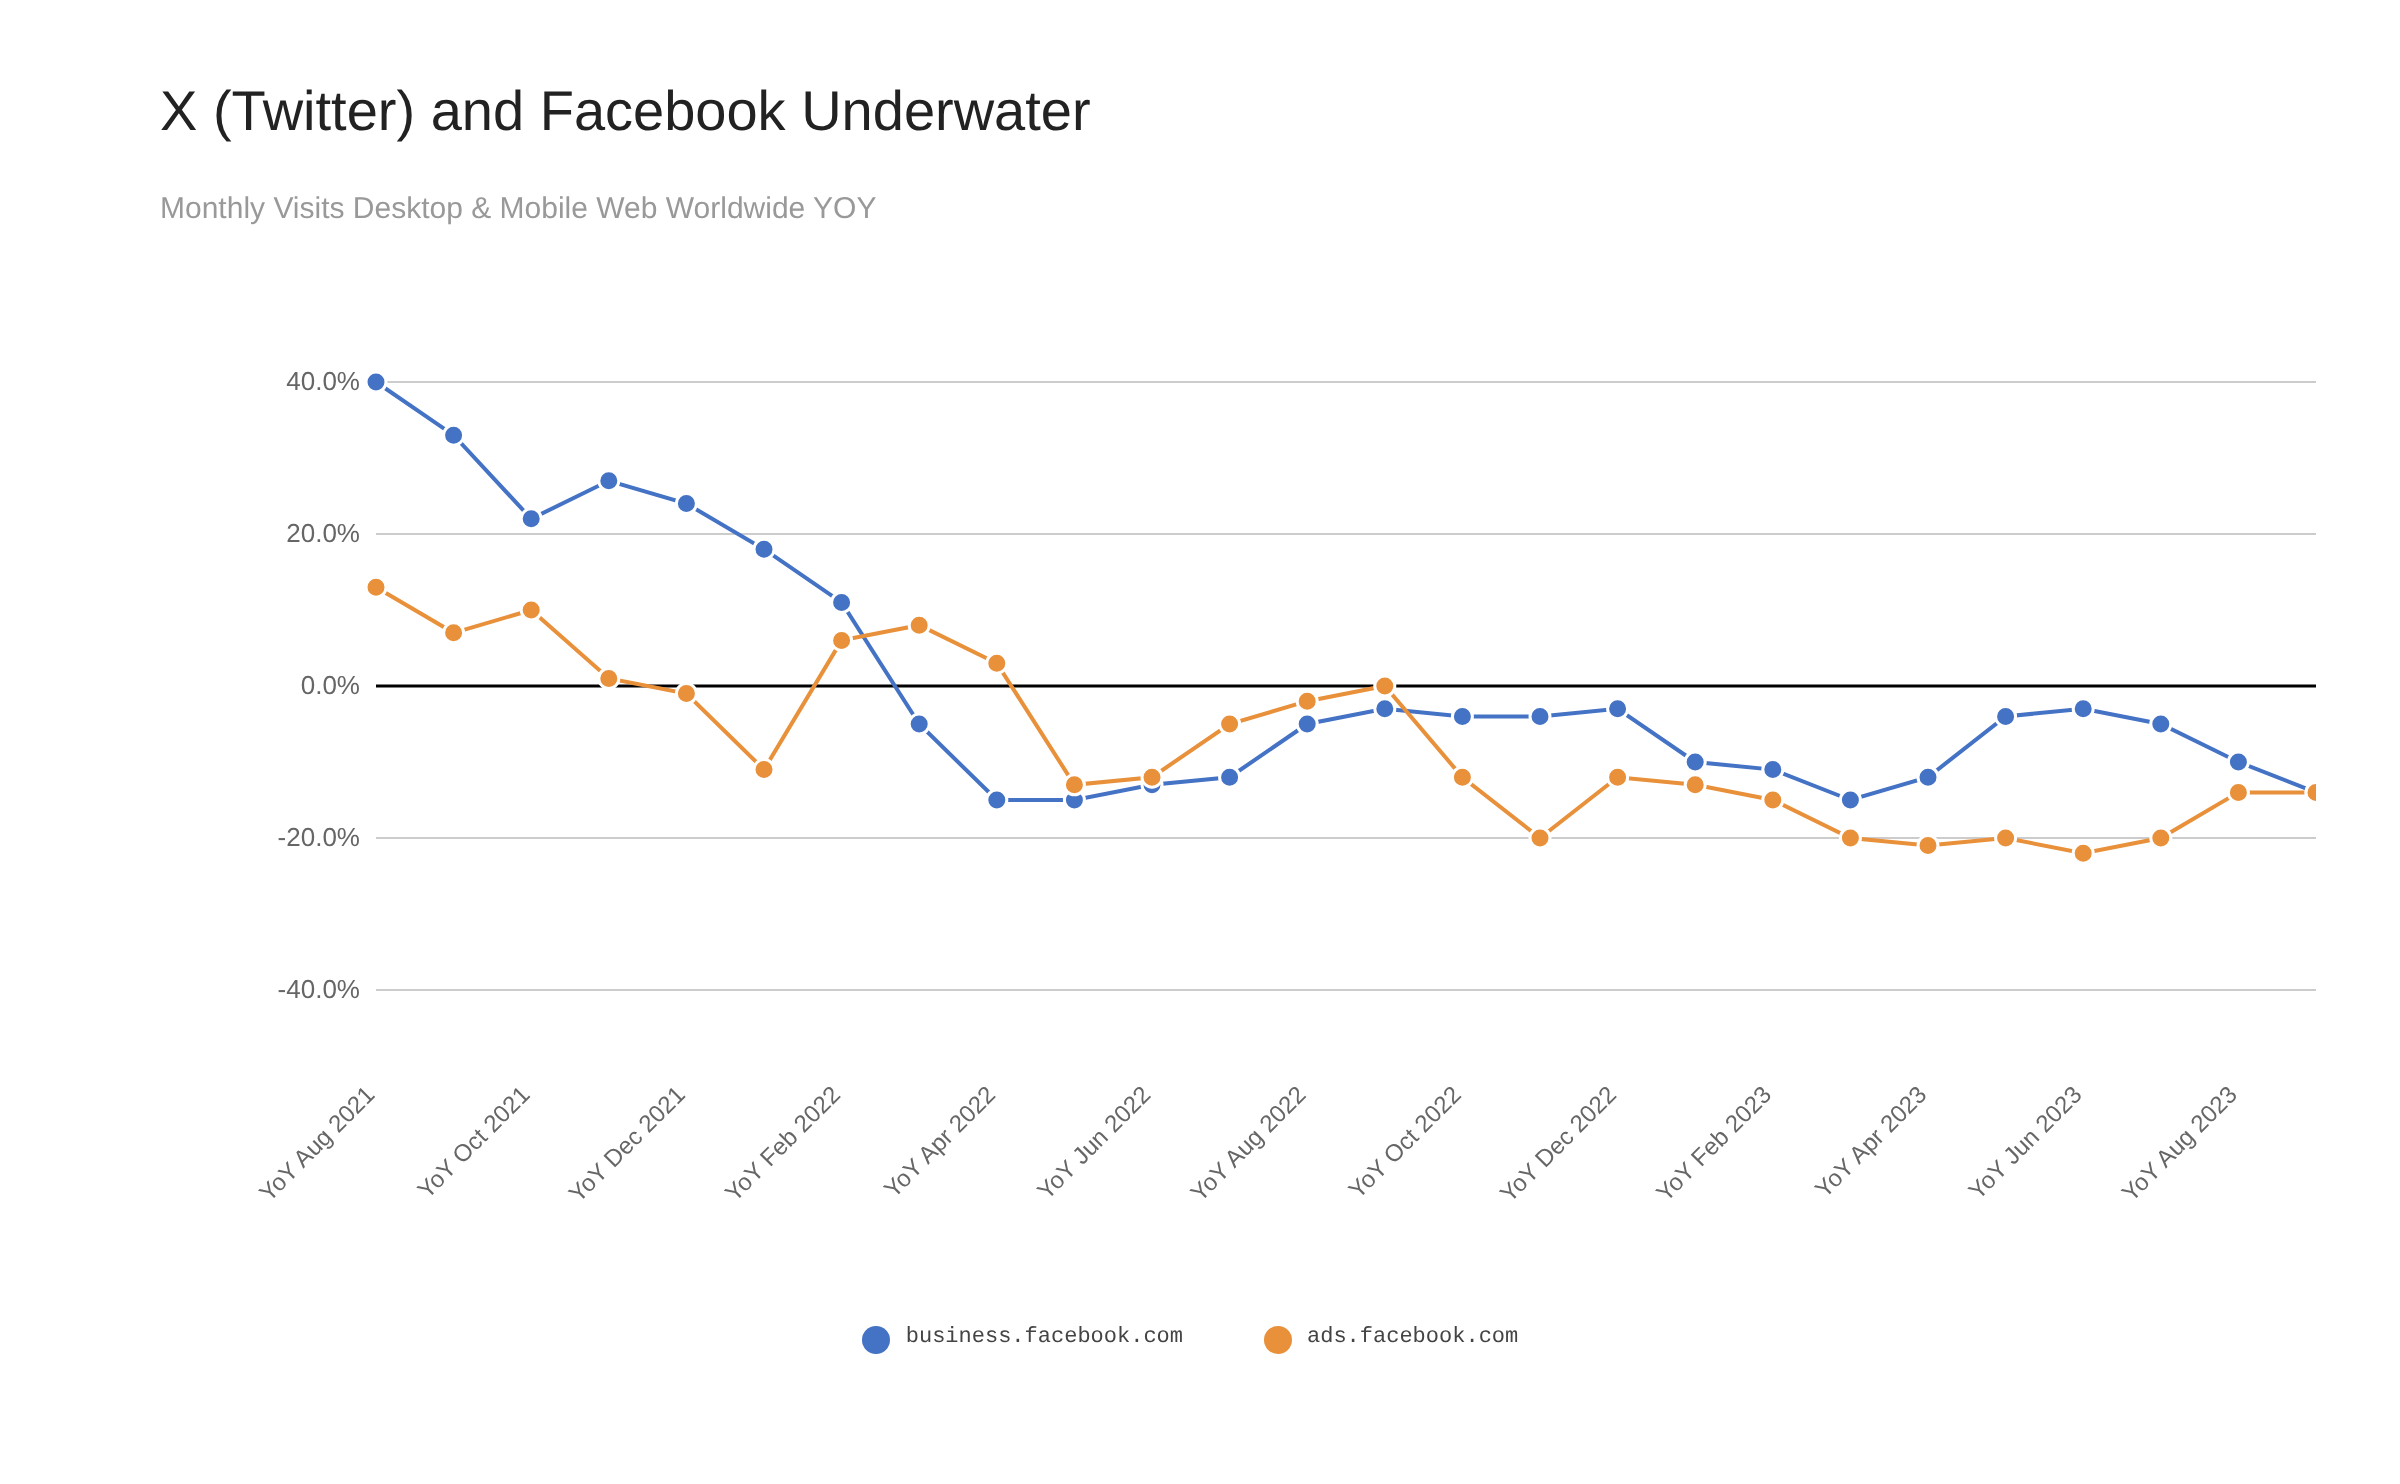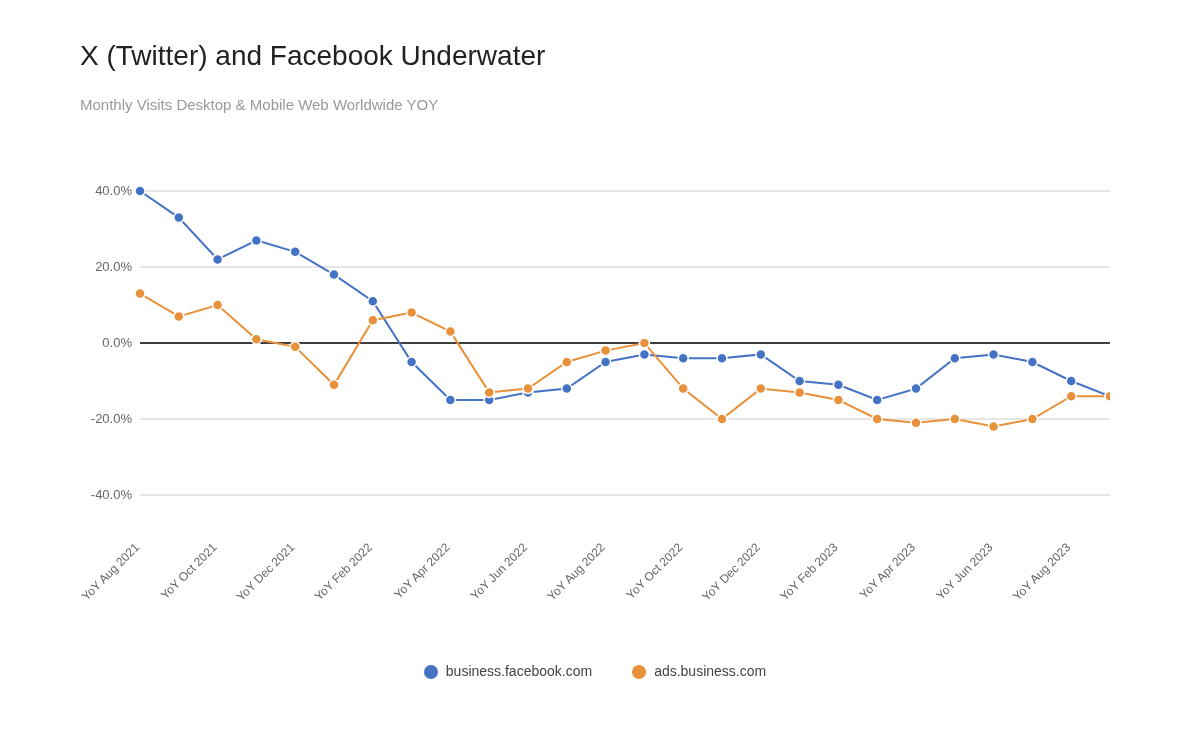--- a/index.html
+++ b/index.html
@@ -25,38 +25,40 @@
     .subtitle {
       font-size: 15px;
       color: #999;
       margin-bottom: 20px;
       margin-top: 24px;
     }
     .chart-area {
       position: relative;
       width: 100%;
       height: 520px;
+      margin-left: 48px;
     }
     svg.chart-svg {
       width: 100%;
       height: 100%;
     }
     .legend {
       display: flex;
       justify-content: center;
       align-items: center;
       gap: 40px;
       margin-top: 10px;
     }
     .legend-item {
       display: flex;
-      align-items: flex-end;
+      align-items: flex-start;
       gap: 8px;
-      font-size: 14px;
+      font-size: 11px;
       color: #444;
+      font-family: Liberation Mono, monospace;
     }
     .legend-dot {
       width: 14px;
       height: 14px;
       border-radius: 50%;
     }
   </style>
 </head>
 <body>
 
@@ -144,16 +146,16 @@
         <circle cx="1030" cy="263.20000000000005" r="5" fill="#E8903A" stroke="#fff" stroke-width="1.5"></circle>
       </svg>
   </div>
   <div class="legend">
     <div class="legend-item">
       <div class="legend-dot" style="background:#4472C4;"></div>
       <span>business.facebook.com</span>
     </div>
     <div class="legend-item">
       <div class="legend-dot" style="background:#E8903A;"></div>
-      <span>ads.business.com</span>
+      <span>ads.facebook.com</span>
     </div>
   </div>
 </div>
 
 </body></html>

